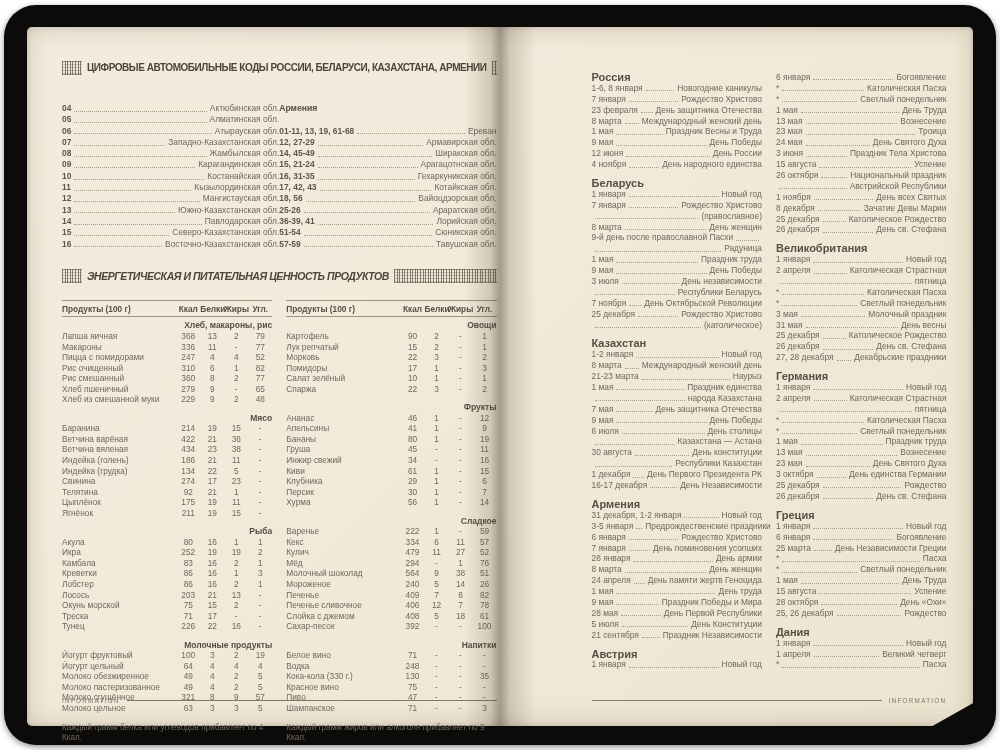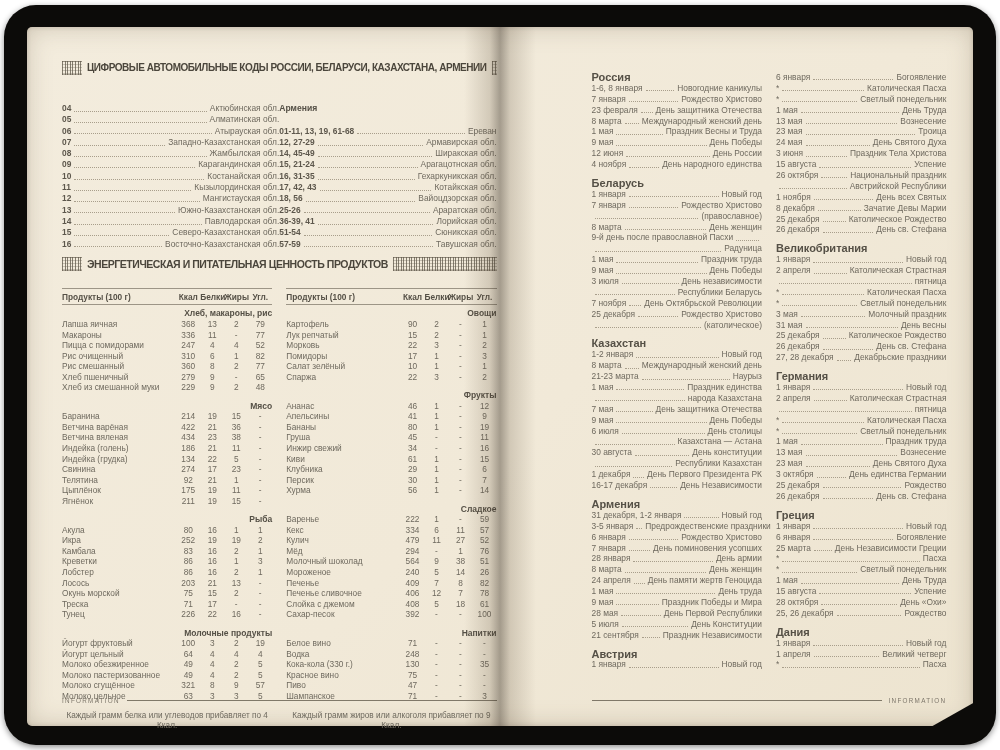--- a/index.html
+++ b/index.html
@@ -15,21 +15,21 @@
          background:linear-gradient(90deg,rgba(85,70,50,0) 0%,rgba(85,70,50,.20) 36%,rgba(48,38,26,.40) 50%,rgba(85,70,50,.20) 64%,rgba(85,70,50,0) 100%);
          z-index:3;pointer-events:none;}
   .curl{position:absolute;right:-2px;bottom:-2px;width:46px;height:26px;background:#0c0b09;
         clip-path:polygon(100% 0,100% 100%,0 100%);z-index:4;}
   .page{position:relative;flex:1;box-sizing:border-box;z-index:2;color:#6e695e;}
   .pleft{padding:33px 50px 0 35px;}
   .pright{padding:33px 38px 0 45px;}
 
   
   .hbar{display:flex;align-items:center;gap:5px;height:15px;}
-  .hbar.mt{margin-top:7px;}
+  .hbar.mt{margin-top:19px;font-style:italic;}
   .htitle{font-weight:700;font-size:10.5px;letter-spacing:-0.45px;color:#4b463c;white-space:nowrap;flex-shrink:0;}
   .hbar.codesbar .htitle{font-size:10px;}
   .pat{height:12px;border-top:1px solid rgba(95,88,74,.5);border-bottom:1px solid rgba(95,88,74,.5);
        background:
          repeating-linear-gradient(90deg,rgba(95,88,74,.75) 0 1px,rgba(0,0,0,0) 1px 2.6px),
          repeating-linear-gradient(0deg,rgba(95,88,74,.3) 0 1px,rgba(0,0,0,0) 1px 3px);}
   .pat.w20{width:20px;flex-shrink:0;}
   .pat.flex{flex:1;min-width:5px;}
 
   
@@ -48,21 +48,21 @@
   .ncolwrap{flex:1;min-width:0;}
   .nrule{border-top:1px solid rgba(100,92,78,.6);margin:2px 0 3px 0;}
   .nrow{display:flex;line-height:10.55px;height:10.55px;font-size:8.3px;white-space:nowrap;}
   .nname{flex:1;overflow:hidden;}
   .ncell{width:24px;text-align:center;flex-shrink:0;}
   .nhead{font-weight:700;color:#555046;}
   .nsec-title{font-weight:700;font-size:8.5px;color:#555046;line-height:10.55px;height:10.55px;text-align:right;}
   .gaptop{margin-top:8px;}
 
   .notes{display:flex;gap:14px;margin-top:9px;}
-  .note{flex:1;font-size:8.2px;line-height:10px;color:#6e695e;text-align:center;}
+  .note{flex:1;font-size:8.2px;line-height:10px;color:#6e695e;}
 
   .holcols{display:flex;gap:14px;margin-top:12px;}
   .hcol{flex:1;min-width:0;}
   .country{font-weight:700;font-size:11px;color:#555046;line-height:10.9px;height:10.9px;}
 
   .pfoot{position:absolute;bottom:22px;display:flex;align-items:center;gap:7px;}
   .pleft .pfoot{left:35px;right:50px;}
   .pright .pfoot{left:45px;right:38px;}
   .fline{flex:1;border-top:1px solid rgba(100,92,78,.8);}
   .ftxt{font-size:6.3px;letter-spacing:1.3px;color:#7d766a;}

